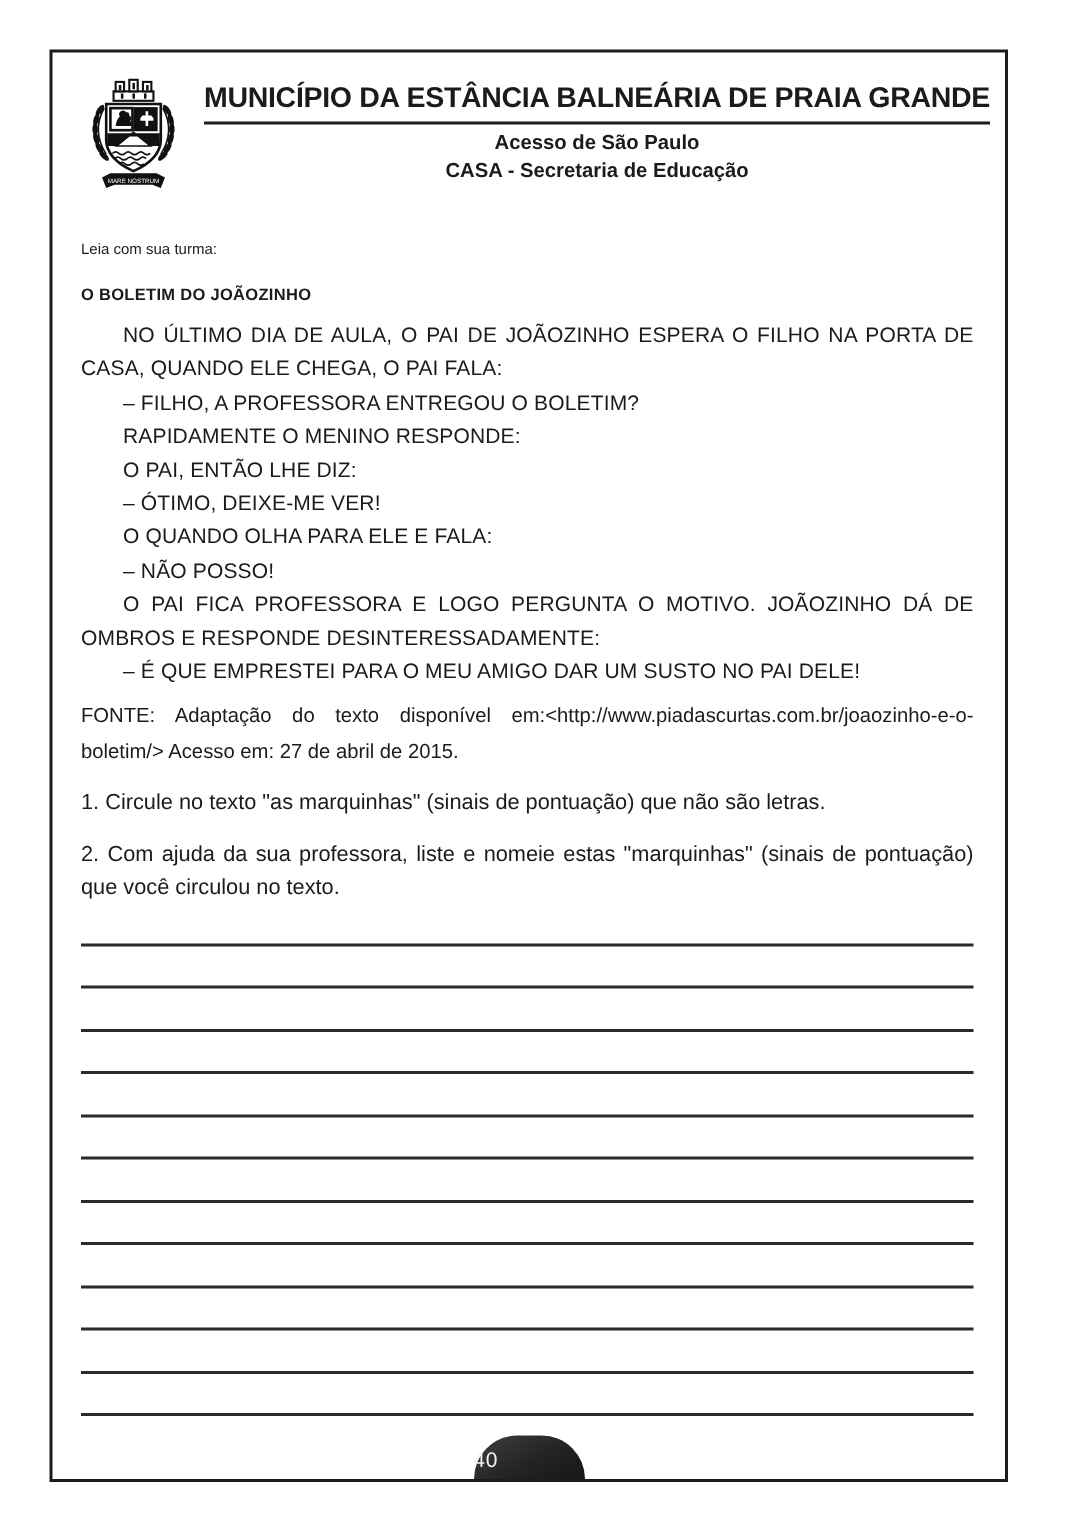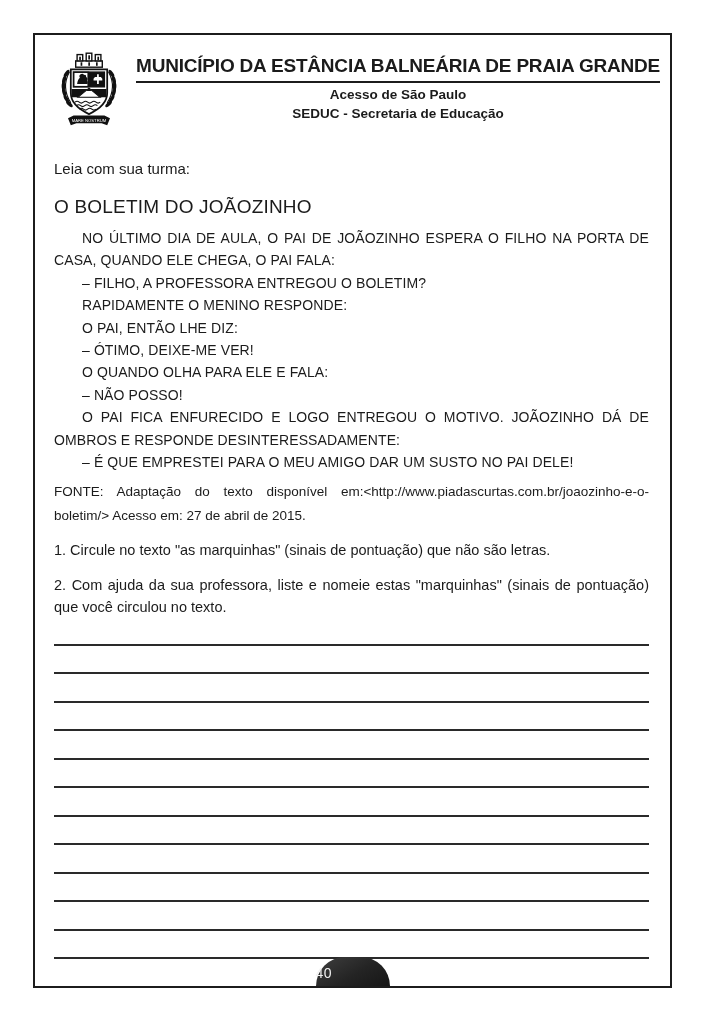--- a/index.html
+++ b/index.html
@@ -49,26 +49,26 @@
   .header-sub {
     text-align: center;
     font-size: 13.5px;
     line-height: 18.5px;
     margin-top: 3px;
     font-weight: bold;
   }
   
   .instruction {
     margin-top: 25px;
-    font-size: 15px;
+    font-size: 10px;
   }
   .reading-title {
     margin-top: 19px;
-    font-size: 19px;
-    font-weight: normal;
+    font-size: 11px;
+    font-weight: bold;
     letter-spacing: 0.2px;
   }
   .story {
     margin-top: 9px;
   }
   .story p {
     margin: 0;
     font-size: 14px;
     line-height: 22.4px;
     text-align: justify;
@@ -181,37 +181,37 @@
             </g>
           </g>
 
           <path d="M20 96 L28 92 h44 l8 4 l-4 10 l-8 -3 h-36 l-8 3 Z" fill="#111"></path>
           <text x="50" y="101.5" text-anchor="middle" font-size="6" fill="#ffffff">MARE NOSTRUM</text>
         </svg>
       </div>
       <div class="header-text">
         <div class="header-title">MUNICÍPIO DA ESTÂNCIA BALNEÁRIA DE PRAIA GRANDE</div>
         <div class="header-sub">Acesso de São Paulo</div>
-        <div class="header-sub" style="margin-top:0;">SEDUC - Secretaria de Educação</div>
+        <div class="header-sub" style="margin-top:0;">CASA - Secretaria de Educação</div>
       </div>
     </div>
 
     <div class="instruction">Leia com sua turma:</div>
 
     <div class="reading-title">O BOLETIM DO JOÃOZINHO</div>
 
     <div class="story">
       <p>NO ÚLTIMO DIA DE AULA, O PAI DE JOÃOZINHO ESPERA O FILHO NA PORTA DE CASA, QUANDO ELE CHEGA, O PAI FALA:</p>
       <p>– FILHO, A PROFESSORA ENTREGOU O BOLETIM?</p>
       <p>RAPIDAMENTE O MENINO RESPONDE:</p>
       <p>O PAI, ENTÃO LHE DIZ:</p>
       <p>– ÓTIMO, DEIXE-ME VER!</p>
       <p>O QUANDO OLHA PARA ELE E FALA:</p>
       <p>– NÃO POSSO!</p>
-      <p>O PAI FICA ENFURECIDO E LOGO ENTREGOU O MOTIVO. JOÃOZINHO DÁ DE OMBROS E RESPONDE DESINTERESSADAMENTE:</p>
+      <p>O PAI FICA PROFESSORA E LOGO PERGUNTA O MOTIVO. JOÃOZINHO DÁ DE OMBROS E RESPONDE DESINTERESSADAMENTE:</p>
       <p>– É QUE EMPRESTEI PARA O MEU AMIGO DAR UM SUSTO NO PAI DELE!</p>
     </div>
 
     <div class="source-note">FONTE: Adaptação do texto disponível em:&lt;http://www.piadascurtas.com.br/joaozinho-e-o-boletim/&gt; Acesso em: 27 de abril de 2015.</div>
 
     <div class="question q1"><span>1. Circule no texto "as marquinhas" (sinais de pontuação) que </span><b>não</b><span> são letras.</span></div>
 
     <div class="question q2">2. Com ajuda da sua professora, liste e nomeie estas "marquinhas" (sinais de pontuação) que você circulou no texto.</div>
 
     <div class="answer-lines" id="answer-lines">

